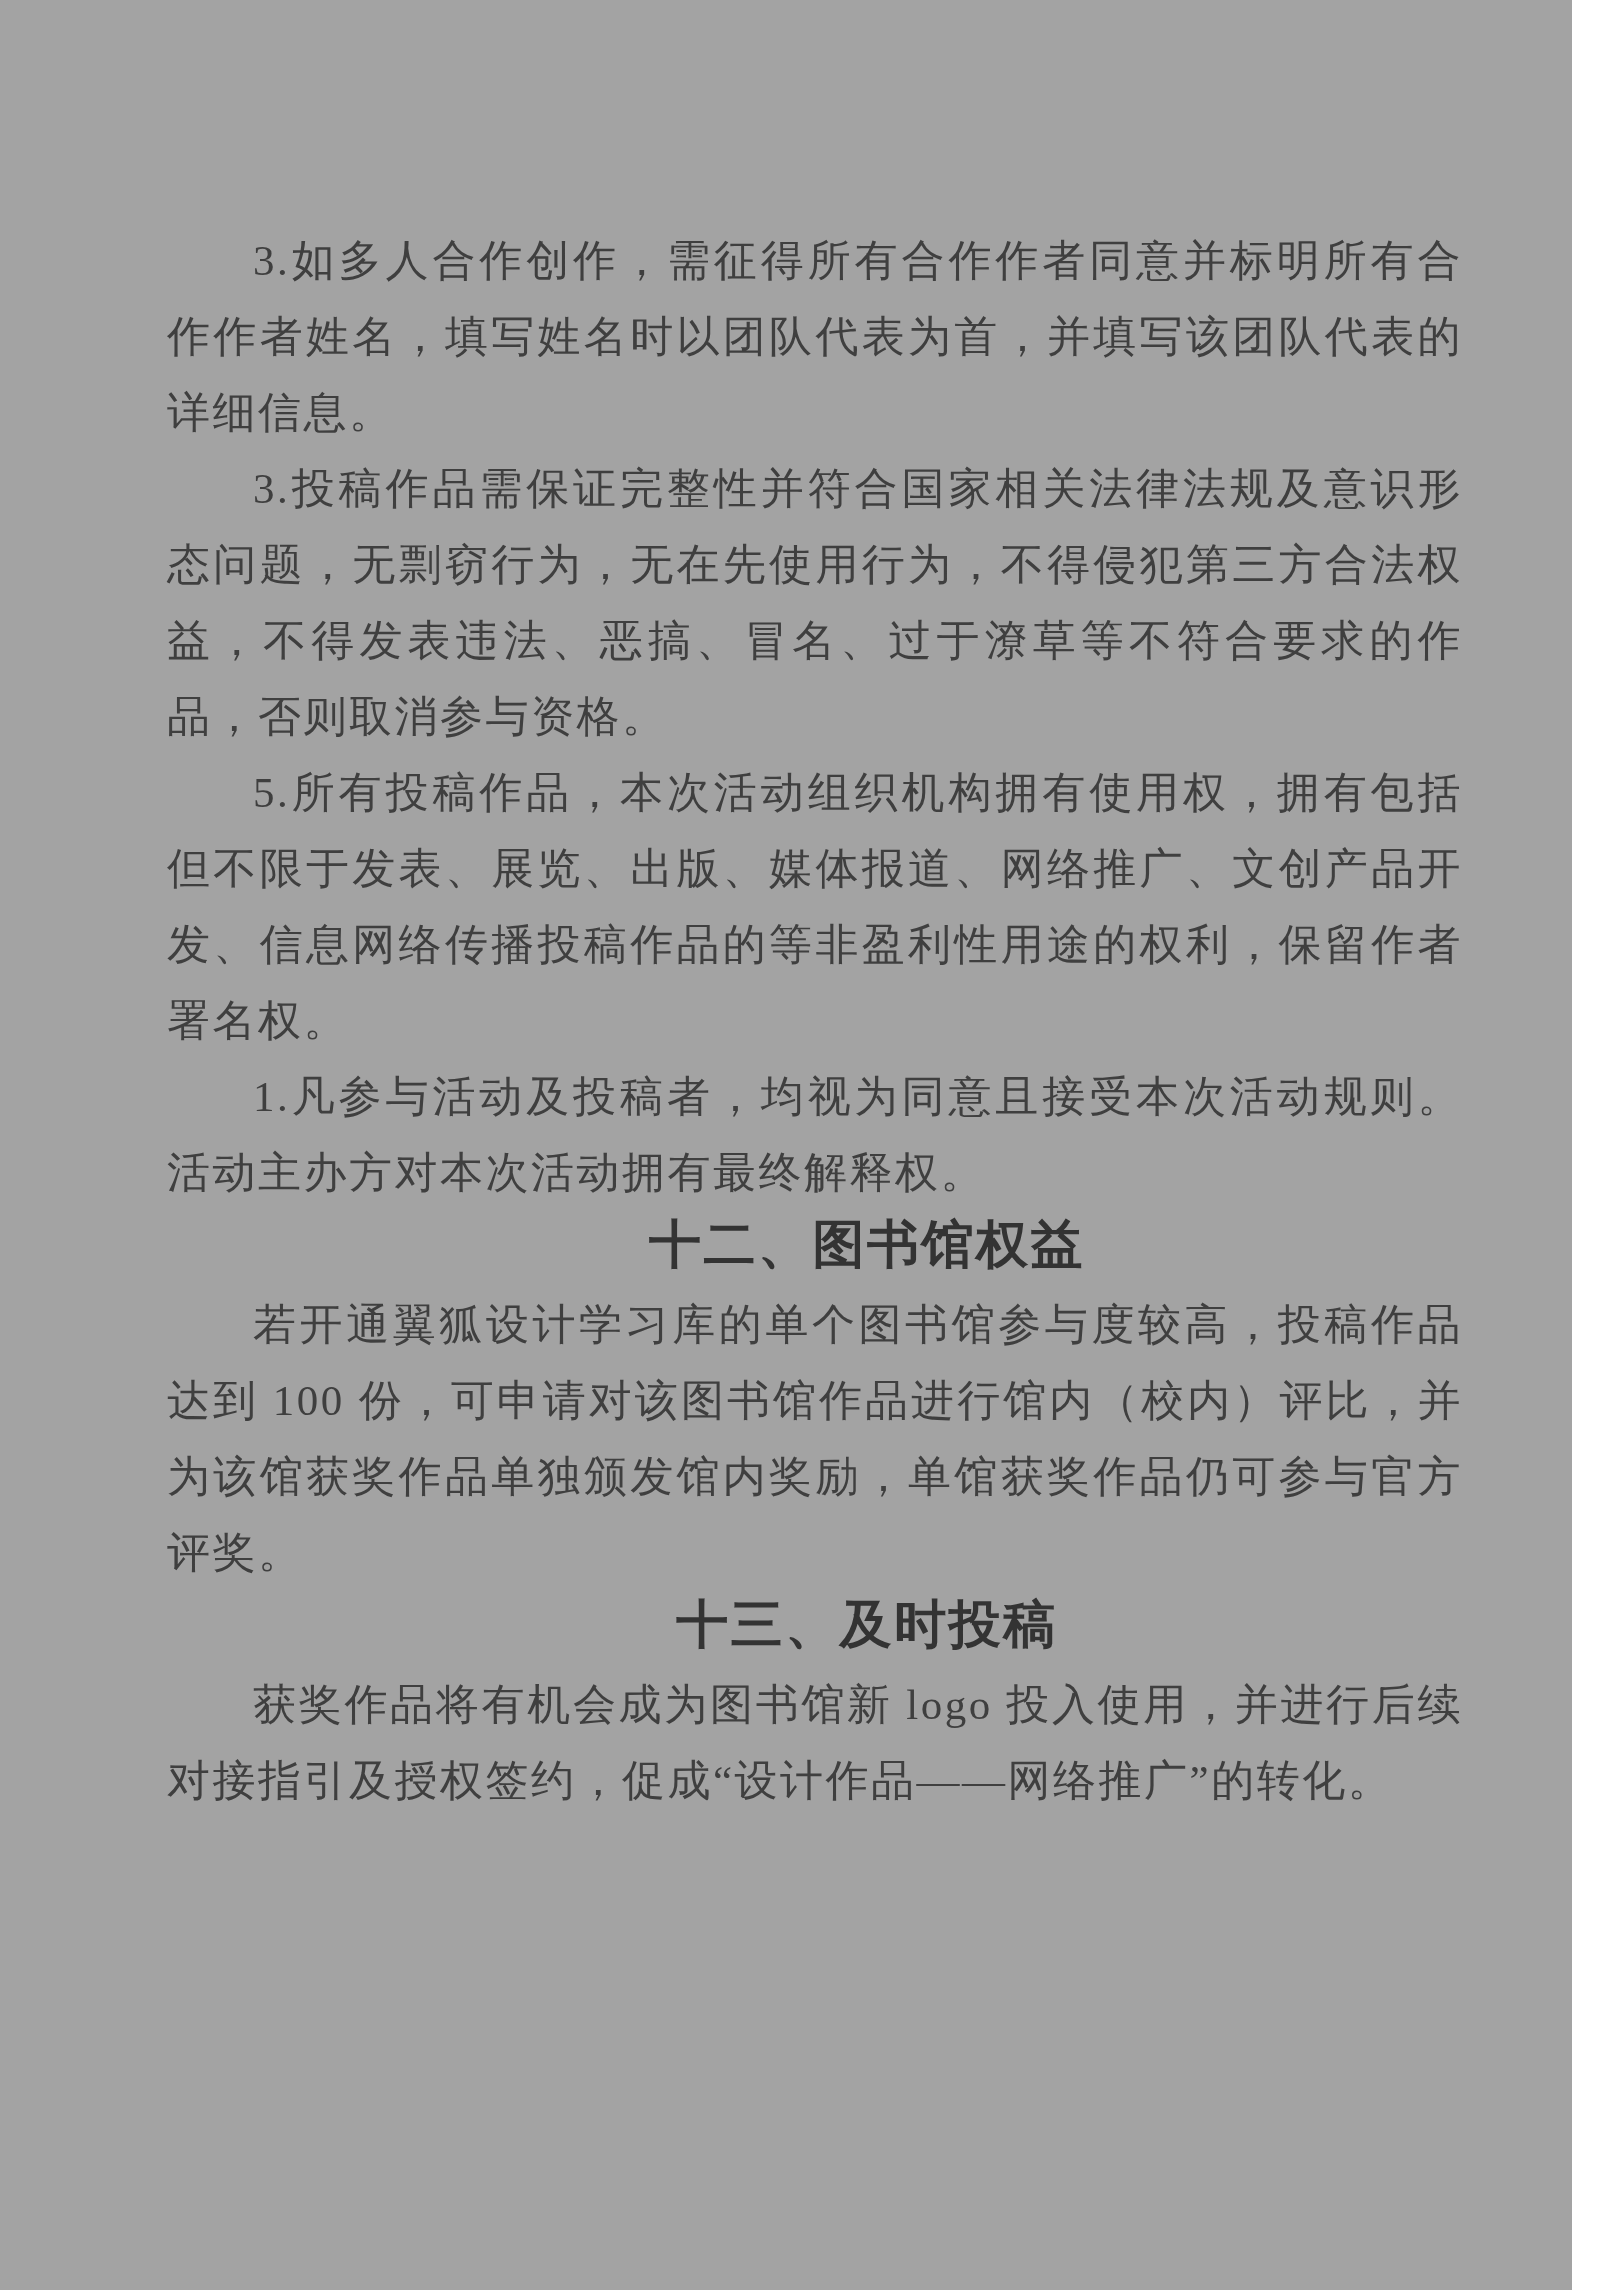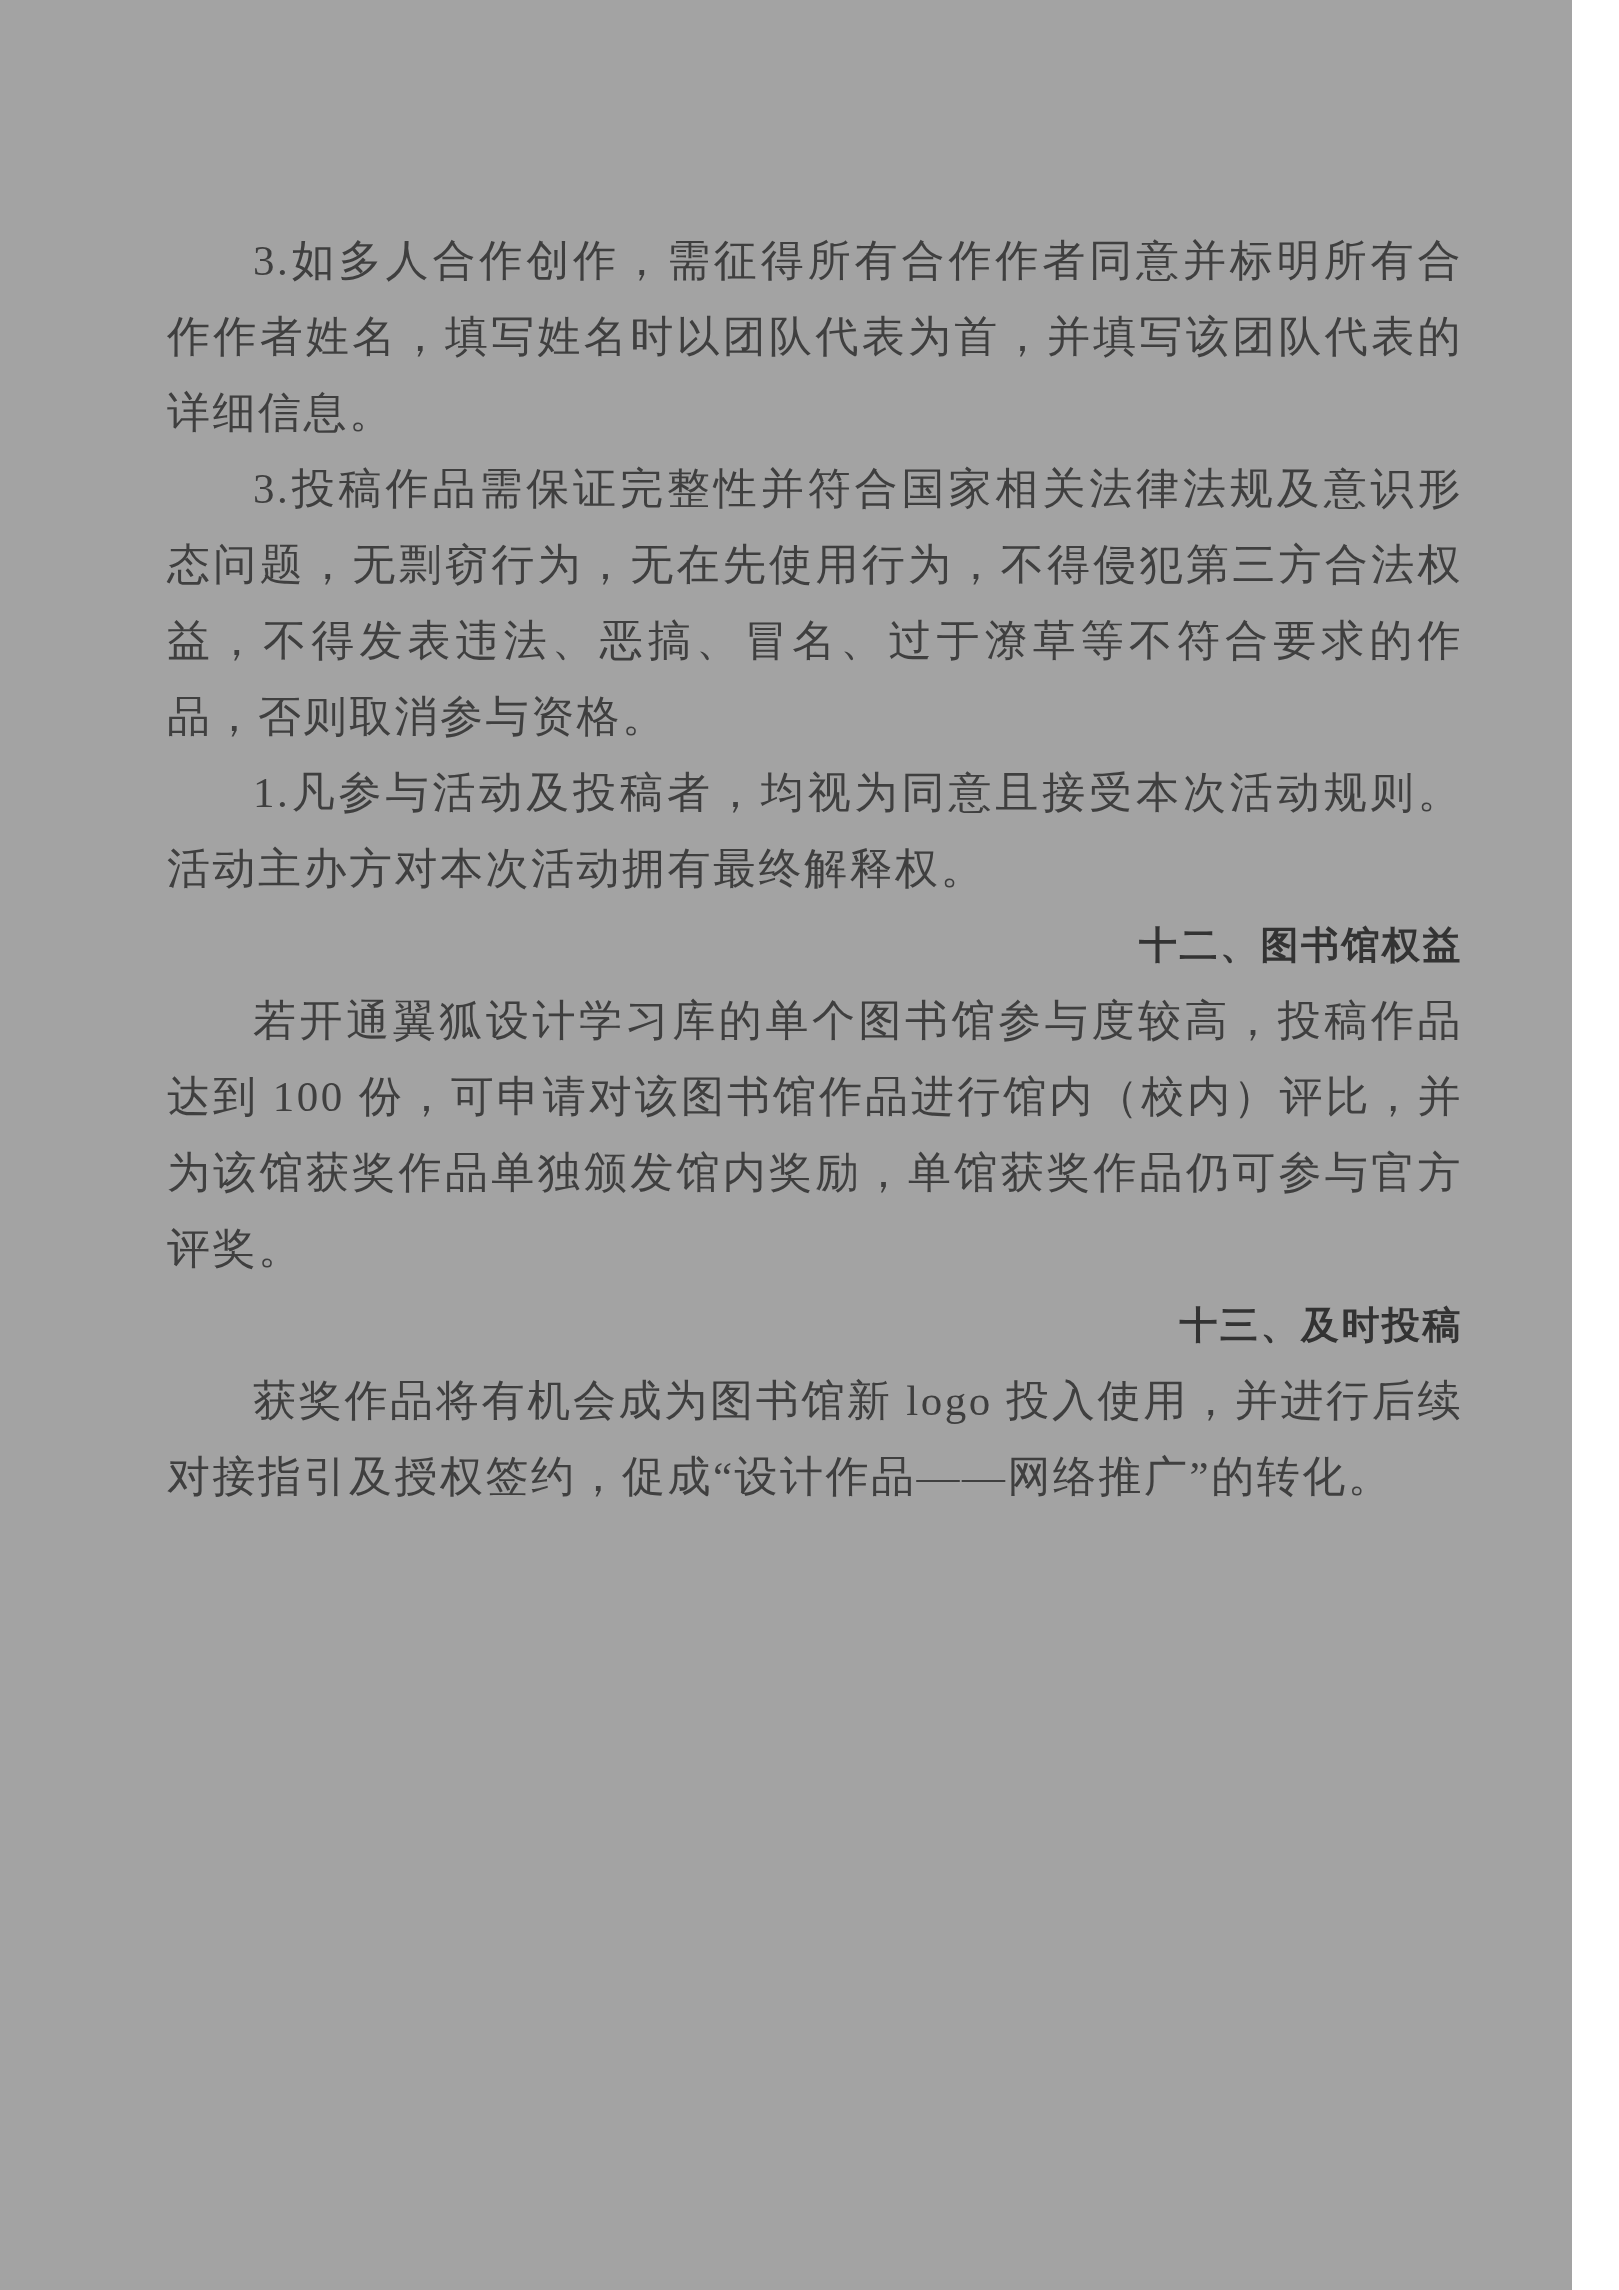--- a/index.html
+++ b/index.html
@@ -27,35 +27,36 @@
   }
   .content p.body {
     margin: 0;
     text-indent: 2em;
     text-align: justify;
     text-justify: inter-character;
   }
   .content h2.heading {
     margin: 0;
     text-indent: 2em;
-    font-size: 38px;
+    font-size: 52px;
     line-height: 76px;
     font-weight: bold;
     color: #333333;
-    font-family: Liberation Sans, sans-serif;
-    text-align: right;
+    font-family: Liberation Mono, monospace;
+    text-align: center;
   }
 </style>
 </head>
 <body>
 
 <div class="page">
   <div class="content">
     <p class="body">3.如多人合作创作，需征得所有合作作者同意并标明所有合作作者姓名，填写姓名时以团队代表为首，并填写该团队代表的详细信息。</p>
     <p class="body">3.投稿作品需保证完整性并符合国家相关法律法规及意识形态问题，无剽窃行为，无在先使用行为，不得侵犯第三方合法权益，不得发表违法、恶搞、冒名、过于潦草等不符合要求的作品，否则取消参与资格。</p>
+    <p class="body">5.所有投稿作品，本次活动组织机构拥有使用权，拥有包括但不限于发表、展览、出版、媒体报道、网络推广、文创产品开发、信息网络传播投稿作品的等非盈利性用途的权利，保留作者署名权。</p>
     <p class="body">1.凡参与活动及投稿者，均视为同意且接受本次活动规则。活动主办方对本次活动拥有最终解释权。</p>
     <h2 class="heading">十二、图书馆权益</h2>
     <p class="body">若开通翼狐设计学习库的单个图书馆参与度较高，投稿作品达到 100 份，可申请对该图书馆作品进行馆内（校内）评比，并为该馆获奖作品单独颁发馆内奖励，单馆获奖作品仍可参与官方评奖。</p>
     <h2 class="heading">十三、及时投稿</h2>
     <p class="body">获奖作品将有机会成为图书馆新 logo 投入使用，并进行后续对接指引及授权签约，促成“设计作品——网络推广”的转化。</p>
   </div>
 </div>
 
 
 </body></html>

